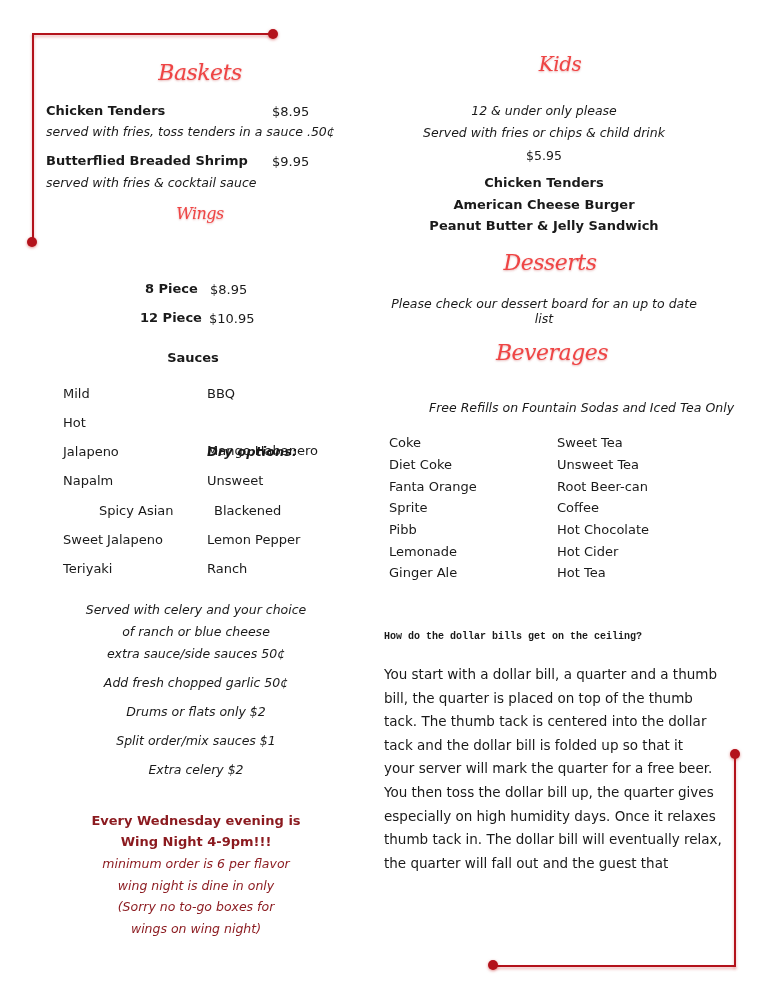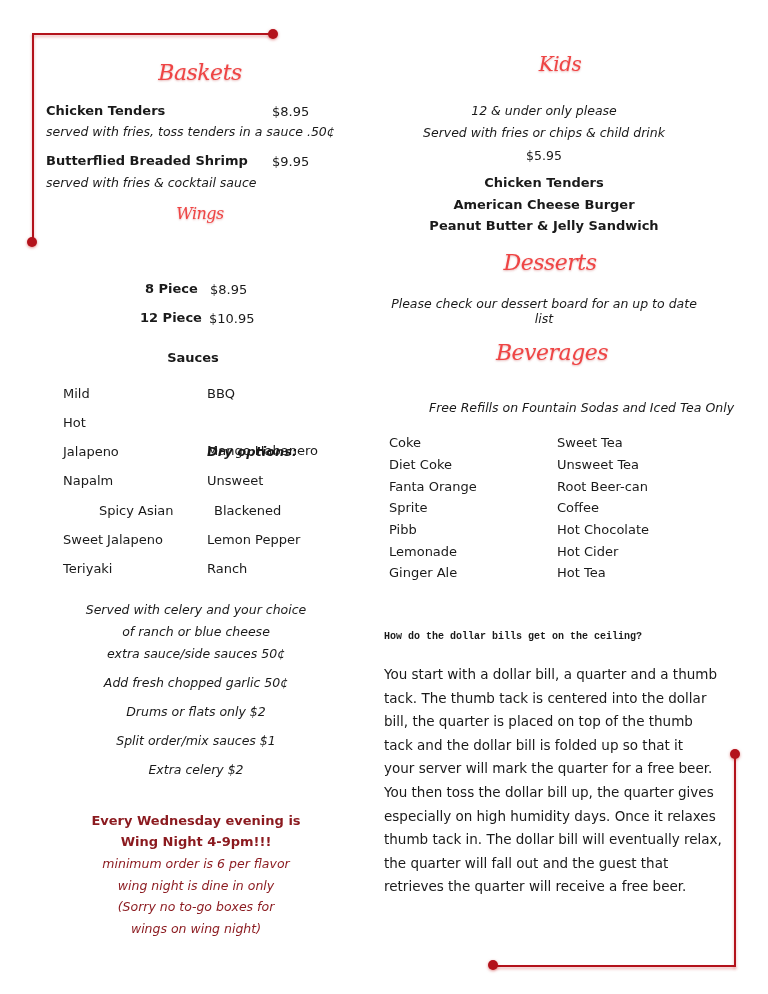--- a/index.html
+++ b/index.html
@@ -109,22 +109,21 @@
 <div class="bev-row" style="left:557px;top:457px;">Unsweet Tea</div>
 <div class="bev-row" style="left:557px;top:479px;">Root Beer-can</div>
 <div class="bev-row" style="left:557px;top:500px;">Coffee</div>
 <div class="bev-row" style="left:557px;top:522px;">Hot Chocolate</div>
 <div class="bev-row" style="left:557px;top:544px;">Hot Cider</div>
 <div class="bev-row" style="left:557px;top:565px;">Hot Tea</div>
 
 <div class="abs b" style="left:384px;top:631px;font-size:10px;font-family:Liberation Mono, monospace;">How do the dollar bills get on the ceiling?</div>
 <div class="abs" style="left:384px;top:663px;font-size:13.5px;line-height:23.6px;">
   <div>You start with a dollar bill, a quarter and a thumb</div>
+  <div>bill, the quarter is placed on top of the thumb</div>
   <div>tack.  The thumb tack is centered into the dollar</div>
-  <div>bill, the quarter is placed on top of the thumb</div>
   <div>tack and the dollar bill is folded up so that it</div>
   <div>your server will mark the quarter for a free beer.</div>
   <div>You then toss the dollar bill up, the quarter gives</div>
   <div>especially on high humidity days.  Once it relaxes</div>
   <div>thumb tack in.  The dollar bill will eventually relax,</div>
   <div>the quarter will fall out and the guest that</div>
-  <div>retrieves the quarter will receive a free beer.</div>
 </div>
 
 </body></html>

